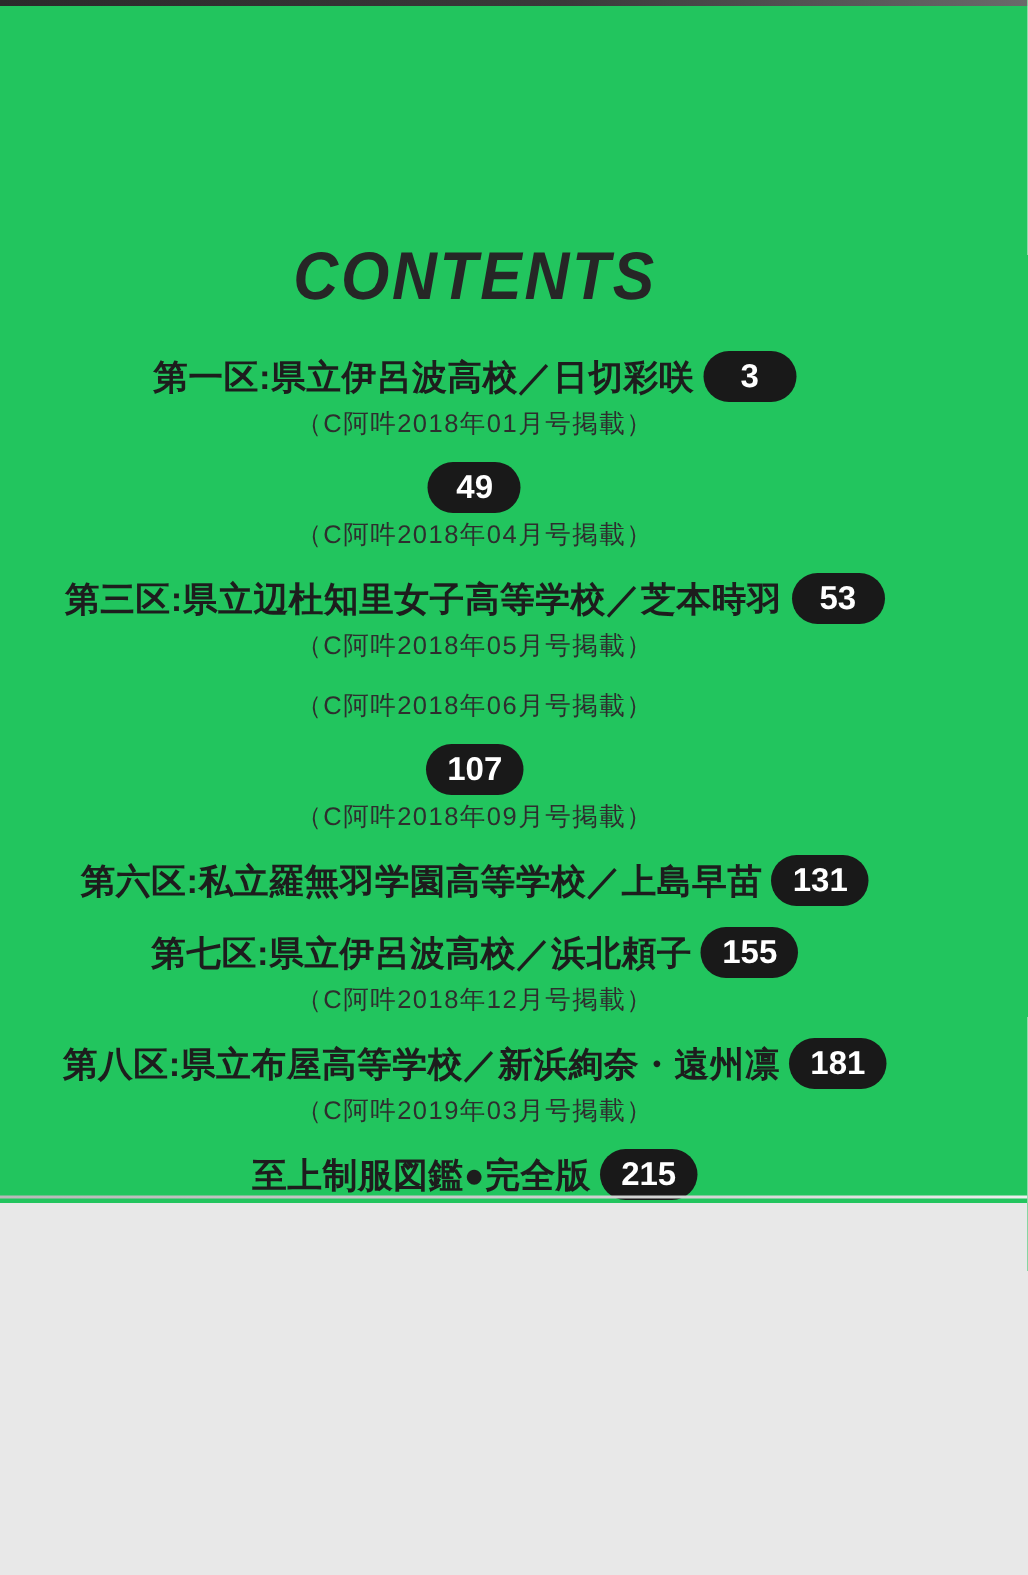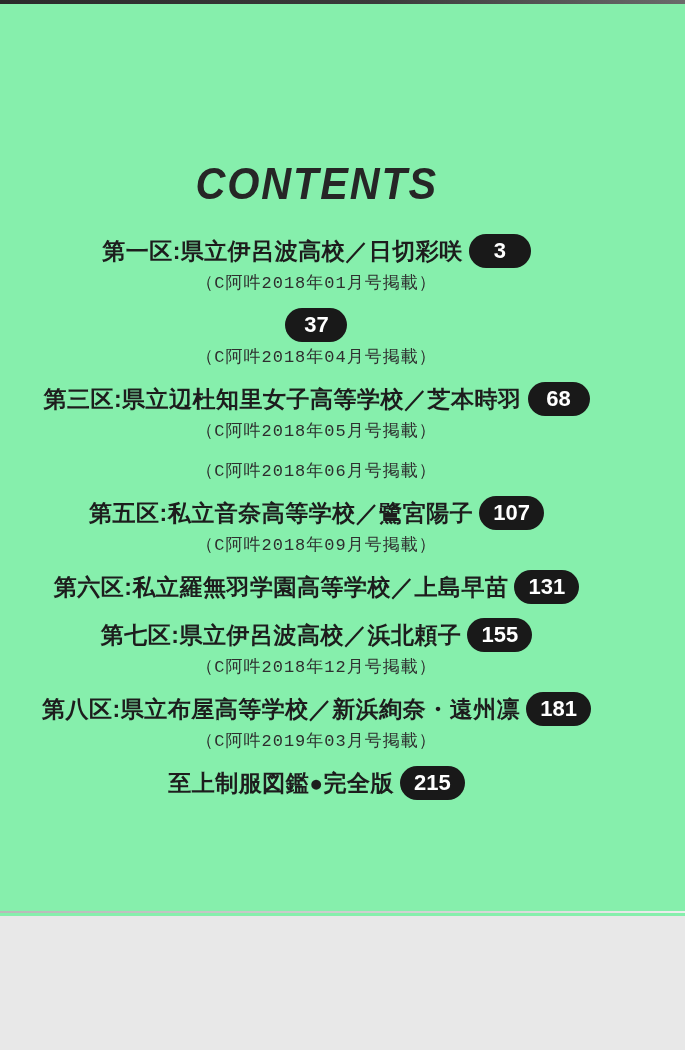--- a/index.html
+++ b/index.html
@@ -3,23 +3,23 @@
 <meta charset="utf-8">
 <style>
   html, body {
     margin: 0;
     padding: 0;
     background: #e8e8e8;
   }
   .page {
     position: relative;
     width: 685px;
-    height: 916px;
+    height: 802px;
     margin: 0 auto;
-    background: #86efac;
+    background: #22c55e;
     overflow: hidden;
     font-family: "Liberation Sans", "DejaVu Sans", sans-serif;
   }
   .edge-top {
     position: absolute;
     top: 0; left: 0; right: 0;
     height: 4px;
     background: linear-gradient(90deg, #2b2b2b 0%, #3a3a3a 55%, #6a6a6a 100%);
   }
   .edge-bottom {
@@ -74,21 +74,20 @@
     min-width: 34px;
     padding: 0 14px;
     border-radius: 18px;
     text-align: center;
   }
   .entry-note {
     margin-top: 3px;
     font-size: 17px;
     color: #2e2e2e;
     letter-spacing: 1px;
-    font-family: Liberation Mono, monospace;
   }
 </style>
 </head>
 <body>
 
 <div class="page">
   <div class="edge-top"></div>
 
   <div class="content">
     <h1 class="contents-title">CONTENTS</h1>
@@ -96,40 +95,39 @@
     <div class="entry">
       <div class="entry-title-line">
         <span class="entry-title">第一区:県立伊呂波高校／日切彩咲</span>
         <span class="page-badge">3</span>
       </div>
       <div class="entry-note">（C阿吽2018年01月号掲載）</div>
     </div>
 
     <div class="entry">
       <div class="entry-title-line">
-        <span class="page-badge">37</span>
+        <span class="page-badge">49</span>
       </div>
       <div class="entry-note">（C阿吽2018年04月号掲載）</div>
     </div>
 
     <div class="entry">
       <div class="entry-title-line">
         <span class="entry-title">第三区:県立辺杜知里女子高等学校／芝本時羽</span>
-        <span class="page-badge">68</span>
+        <span class="page-badge">53</span>
       </div>
       <div class="entry-note">（C阿吽2018年05月号掲載）</div>
     </div>
 
     <div class="entry">
       <div class="entry-note">（C阿吽2018年06月号掲載）</div>
     </div>
 
     <div class="entry">
       <div class="entry-title-line">
-        <span class="entry-title">第五区:私立音奈高等学校／鷺宮陽子</span>
         <span class="page-badge">107</span>
       </div>
       <div class="entry-note">（C阿吽2018年09月号掲載）</div>
     </div>
 
     <div class="entry">
       <div class="entry-title-line">
         <span class="entry-title">第六区:私立羅無羽学園高等学校／上島早苗</span>
         <span class="page-badge">131</span>
       </div>

